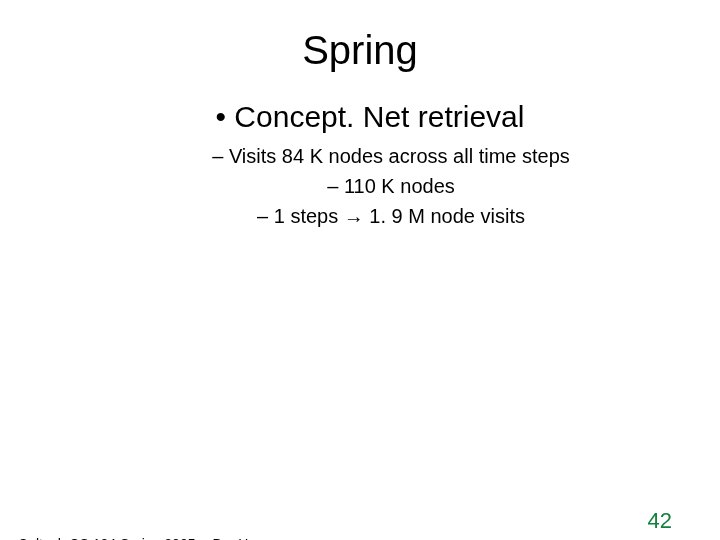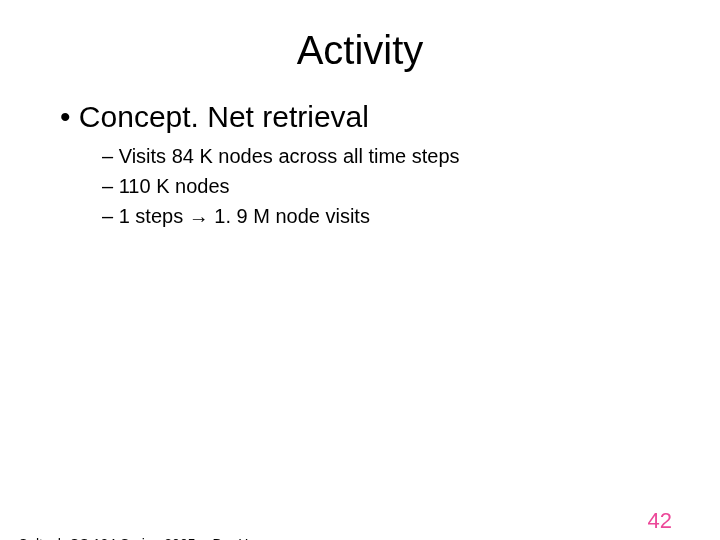--- a/index.html
+++ b/index.html
@@ -33,20 +33,21 @@
   }
   ul.level1 {
     list-style: none;
     padding: 0;
     margin: 0;
   }
   ul.level1 > li {
     font-size: 30px;
     line-height: 1.35;
     margin-bottom: 12px;
+    text-align: center;
   }
   ul.level1 > li::before {
     content: "• ";
   }
   ul.level2 {
     list-style: none;
     padding: 0;
     margin: 4px 0 0 42px;
   }
   ul.level2 > li {
@@ -65,29 +66,29 @@
     left: 18px;
     bottom: 16px;
     font-size: 14px;
     color: #000;
   }
   .pagenum {
     position: absolute;
     right: 48px;
     bottom: 34px;
     font-size: 22px;
-    color: #ec4899;
+    color: #15803d;
   }
 </style>
 </head>
 <body>
 
 <div class="slide">
 
-  <div class="title">Activity</div>
+  <div class="title">Spring</div>
 
   <div class="body">
     <ul class="level1">
       <li>
         <span>Concept. Net retrieval</span>
         <ul class="level2">
           <li><span>Visits 84 K nodes across all time steps</span></li>
           <li><span>110 K nodes</span></li>
           <li>
             <span>1 steps </span><span class="arrow">→</span><span> 1. 9 M node visits</span>

